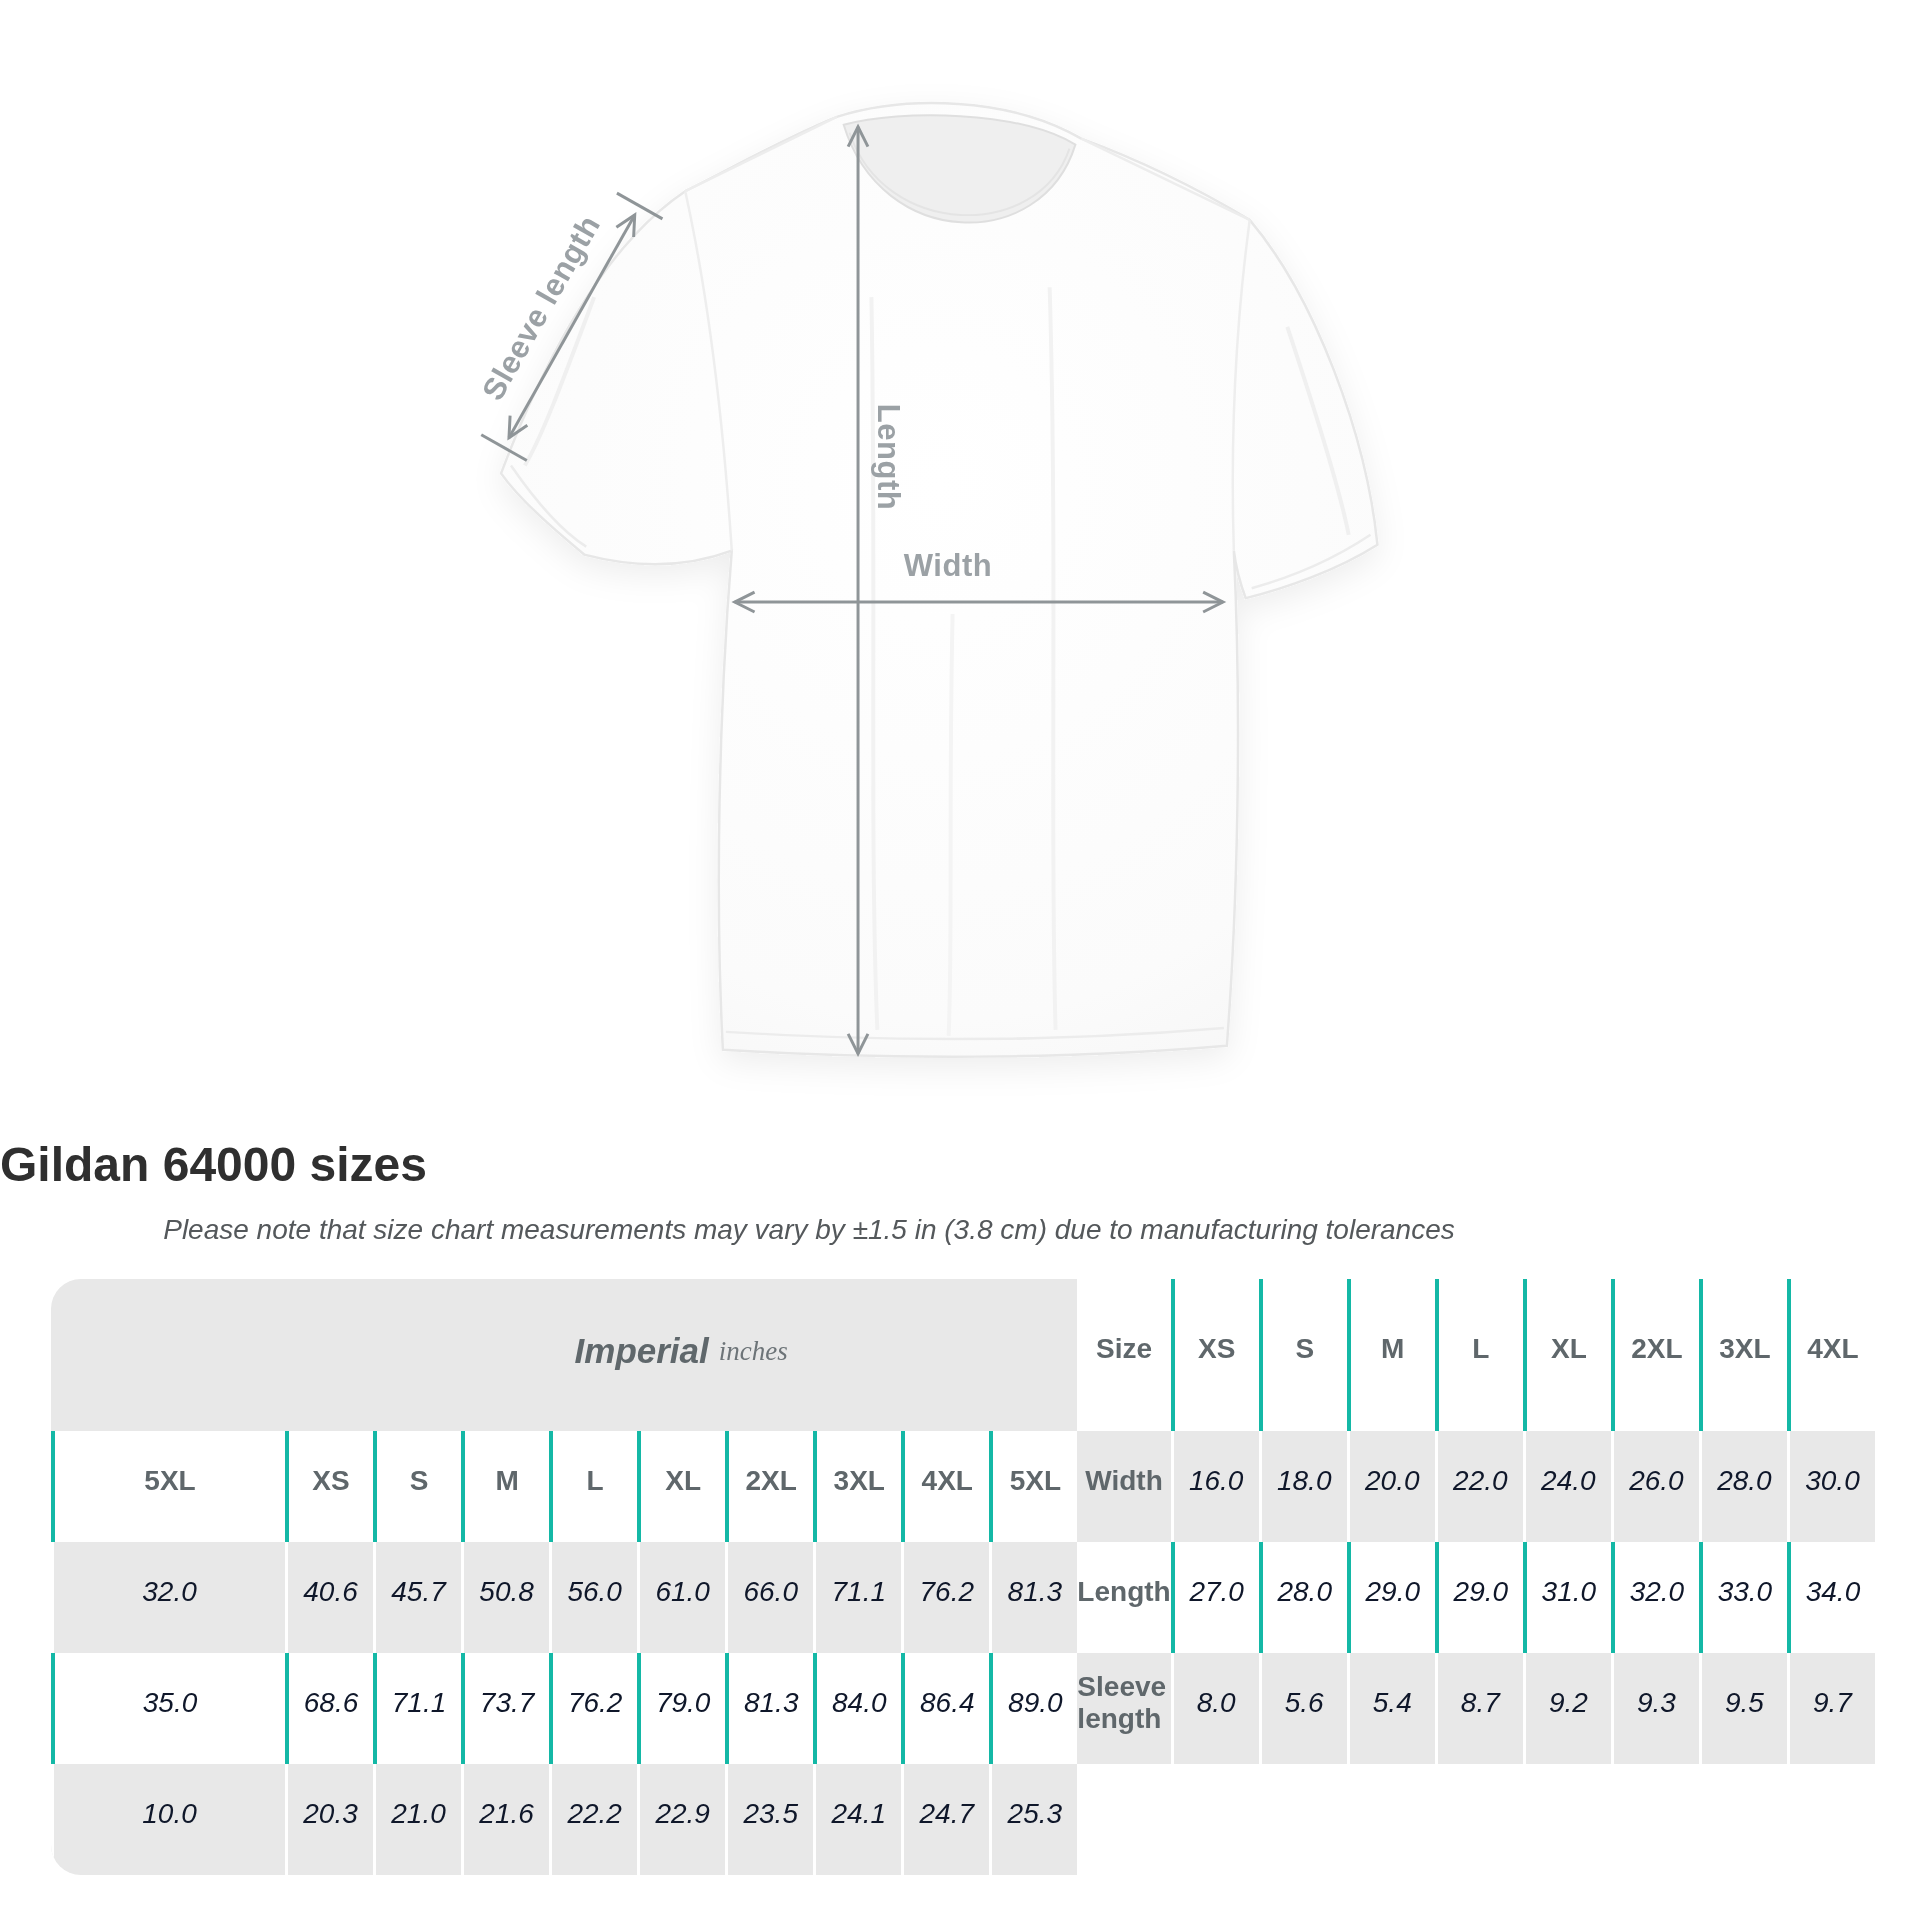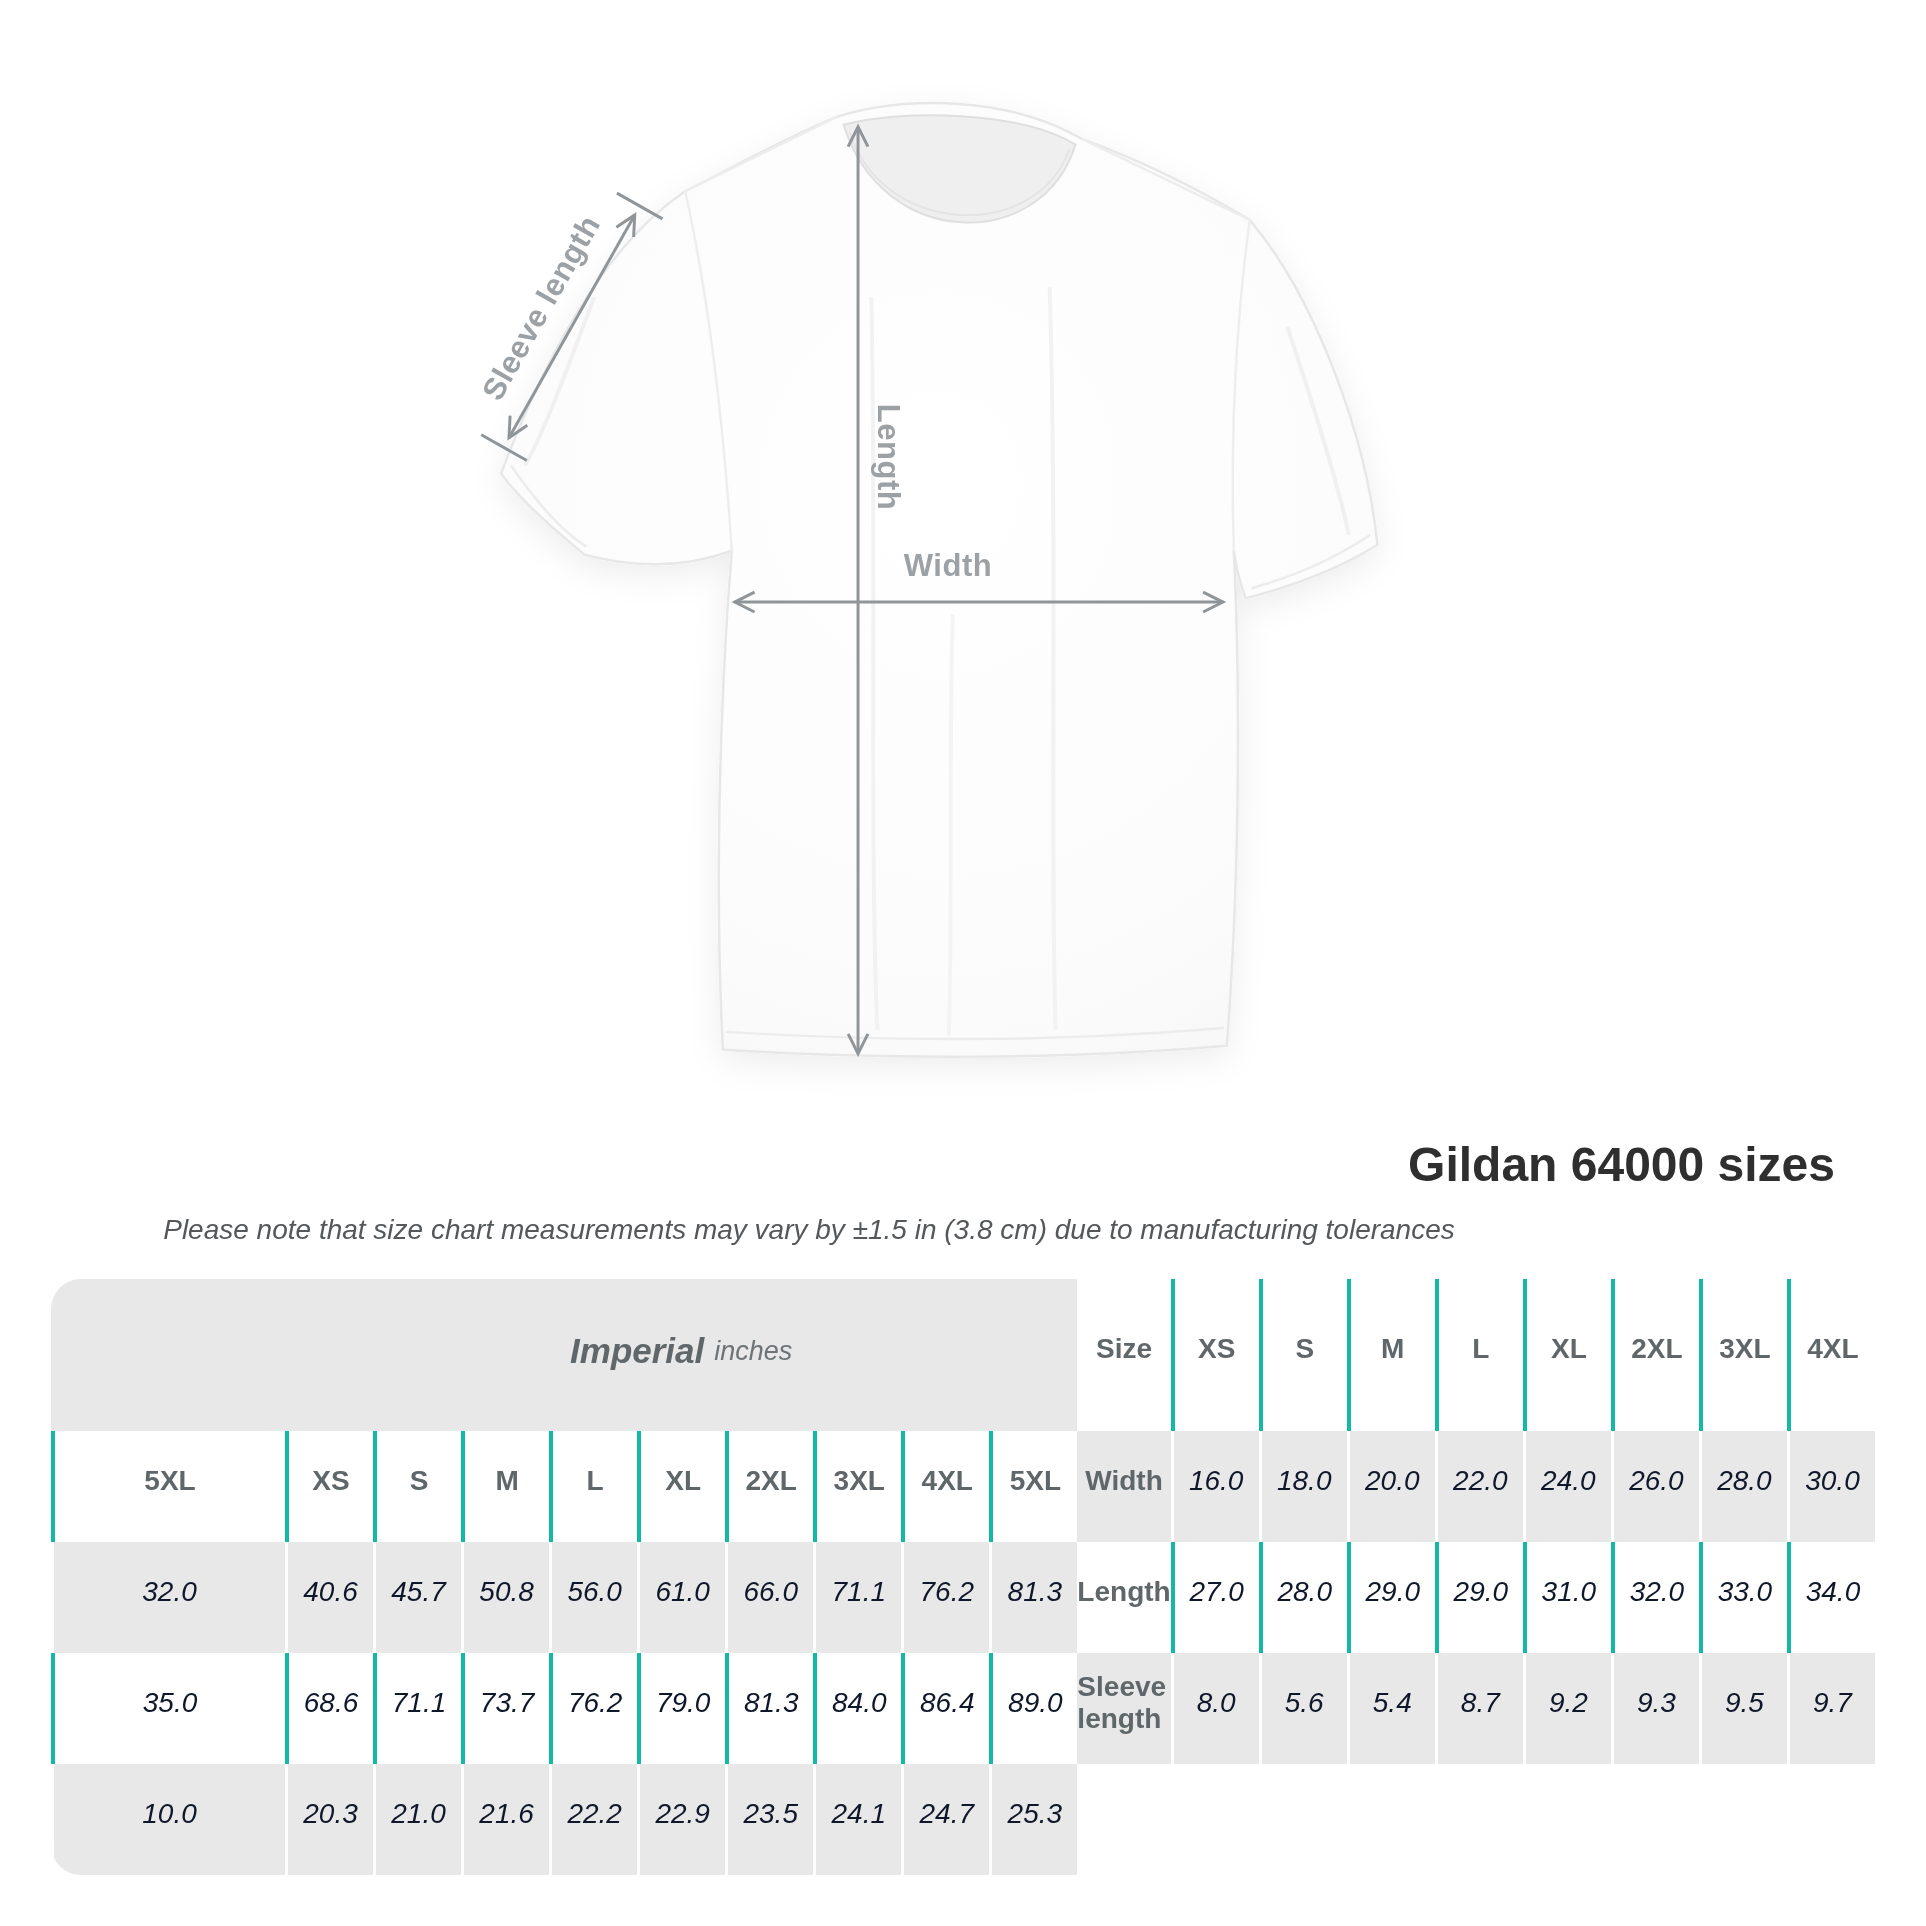--- a/index.html
+++ b/index.html
@@ -9,36 +9,36 @@
 
   
   .fig { position:absolute; left:0; top:0; width:1927px; height:1124px; }
   .fig svg { position:absolute; left:0; top:0; }
   .dim-label { position:absolute; color:#9ba1a5; font-weight:bold; font-size:31px; letter-spacing:0.5px; }
   .lbl-sleeve { left:413px; top:290px; width:257px; text-align:center; transform:rotate(-60.5deg); }
   .lbl-length { left:833px; top:440px; width:111px; height:34px; text-align:center; transform:rotate(90deg); }
   .lbl-width  { left:849px; top:548px; width:198px; text-align:center; }
 
   
-  .title { position:absolute; left:0; top:1137px; width:1835px; text-align:right;
+  .title { position:absolute; left:0; top:1137px; width:1835px; text-align:left;
            font-size:48px; font-weight:bold; color:#2f2f2f; }
   .subtitle { position:absolute; left:0; top:1214px; width:1618px; text-align:center;
               font-size:28px; font-style:italic; color:#54585b; }
 
   
   .tbl { position:absolute; left:51px; top:1279px; width:1824px; height:596px;
          display:grid; grid-template-columns:234px repeat(18, 1fr);
          grid-template-rows:152px 111px 111px 111px 111px;
          border-radius:30px; overflow:hidden; }
   .cell { display:flex; align-items:center; justify-content:center; }
   .band  { background:#e8e8e8; }
   .white { background:#ffffff; }
   .grp { grid-column:span 9; gap:10px; padding-bottom:8px; }
   .g-name { font-size:35px; font-weight:bold; font-style:italic; color:#5f676b; }
-  .g-unit { font-size:27px; font-style:italic; color:#6d7478; }
+  .g-unit { font-size:27px; font-style:italic; color:#6d7478;font-family:Liberation Serif, serif; }
   .hdr { font-size:28px; font-weight:bold; color:#5f676b; }
   .rlbl { font-size:28px; font-weight:bold; color:#5f676b; }
   .val { font-size:28px; color:#0f172a;font-style:italic; }
   .pad { padding-bottom:12px; }
   .wdiv { border-left:4px solid #14b8a6; }
   .gdiv { border-left:3px solid #ffffff; }
 </style>
 </head>
 <body>
 

